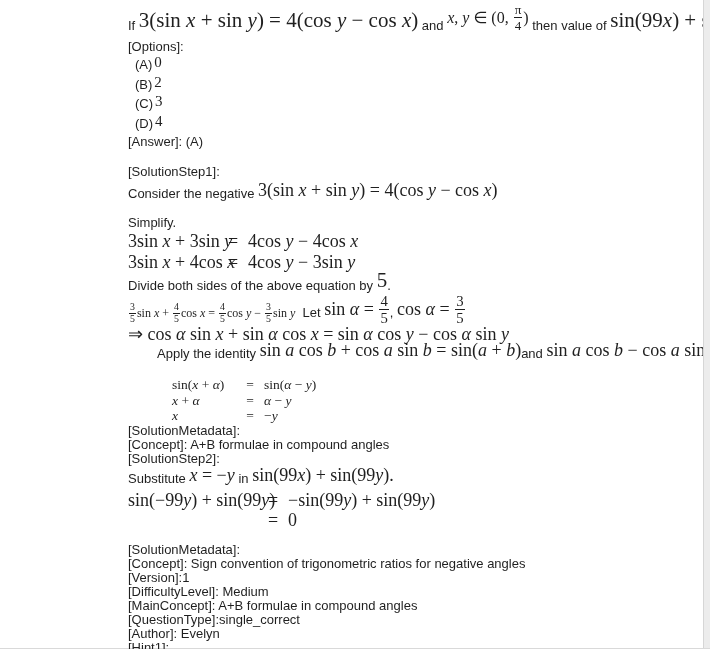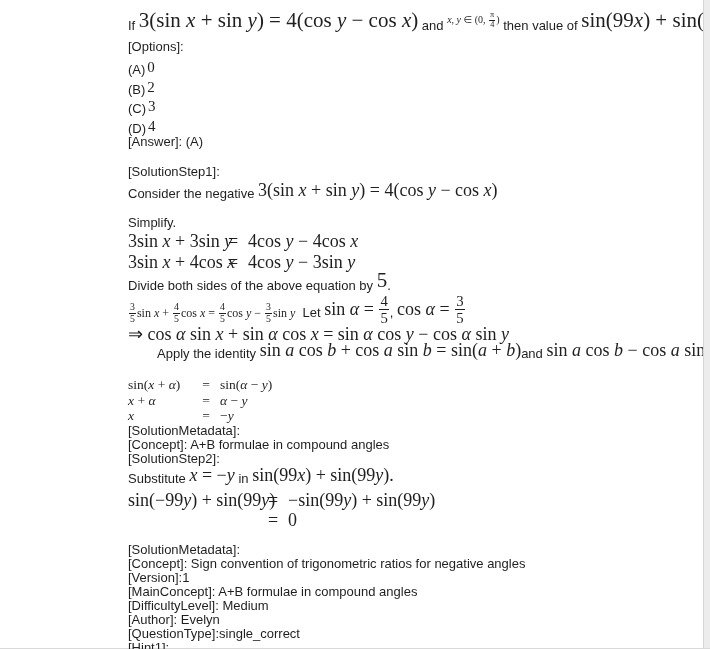--- a/index.html
+++ b/index.html
@@ -20,48 +20,48 @@
     font-size:13px; line-height:14px; cursor:text;
   }
 
   
   .math {
     font-family:"Liberation Serif", serif;
     font-size:18px; white-space:nowrap;
   }
   .math i { font-style:italic; }
   .math-lg { font-size:21px; position:relative; top:-3px; display:inline-block; }
-  .math-sm { font-size:10px; position:relative; top:-7px; display:inline-block; }
+  .math-sm { font-size:16px; position:relative; top:-7px; display:inline-block; }
   .math-mid { position:relative; top:-2px; display:inline-block; }
 
   .frac { display:inline-block; text-align:center; vertical-align:-0.5em; line-height:1; font-size:0.82em; margin:0 1px; }
   .frac .fnum { display:block; border-bottom:1px solid currentColor; padding:0 1px 0.5px; }
   .frac .fden { display:block; padding-top:0.5px; }
 
   
   .q-line { line-height:30px; height:30px; white-space:nowrap; }
   .t-line { line-height:17px; }
-  .opt-row { height:19.5px; line-height:28px; }
+  .opt-row { height:19.5px; line-height:18px;margin-left:7px; }
   .opt-key { font-size:13px; }
   .opt-val { font-family:"Liberation Serif", serif; font-size:15px; position:relative; top:-2px; margin-left:2px; }
 
   .sec-gap-sm { height:8px; }
   .sec-gap-md { height:13px; }
 
   .eqrow { white-space:nowrap; }
   .eqrow .eq-l { display:inline-block; }
   .eqrow .eq-s { display:inline-block; text-align:center; }
   .eqrow .eq-r { display:inline-block; }
 
   .b1 .eqrow { line-height:21px; height:21px; }
   .b1 .eq-l { width:90px; }
   .b1 .eq-s { width:30px; }
 
   .b2 .eqrow { line-height:15.5px; height:15.5px; font-size:13.5px; }
-  .b2 .eq-l { width:64px; }
+  .b2 .eq-l { width:64px;margin-left:44px; }
   .b2 .eq-s { width:28px; }
 
   .b3 .eqrow { line-height:20px; height:20px; }
   .b3 .eq-l { width:130px; }
   .b3 .eq-s { width:30px; }
 
   .frac-line { line-height:30px; height:30px; white-space:nowrap; }
   .implies-line { line-height:16px; }
   .apply-line { line-height:20px; white-space:nowrap;margin-left:29px; }
   .divide-line { line-height:20px; }
@@ -131,22 +131,22 @@
     <div class="b3">
       <div class="eqrow math"><span class="eq-l">sin(−99<i>y</i>) + sin(99<i>y</i>)</span><span class="eq-s">=</span><span class="eq-r">−sin(99<i>y</i>) + sin(99<i>y</i>)</span></div>
       <div class="eqrow math"><span class="eq-l"></span><span class="eq-s">=</span><span class="eq-r">0</span></div>
     </div>
 
     <div class="sec-gap-md"></div>
 
     <div class="meta-line">[SolutionMetadata]:</div>
     <div class="meta-line">[Concept]: Sign convention of trigonometric ratios for negative angles</div>
     <div class="meta-line">[Version]:1</div>
+    <div class="meta-line">[DifficultyLevel]: Medium</div>
     <div class="meta-line">[MainConcept]: A+B formulae in compound angles</div>
-    <div class="meta-line">[DifficultyLevel]: Medium</div>
+    <div class="meta-line">[QuestionType]:single_correct</div>
     <div class="meta-line">[Author]: Evelyn</div>
-    <div class="meta-line">[QuestionType]:single_correct</div>
     <div class="meta-line">[Hint1]:</div>
     <div class="meta-line"><span>Recall the compound angles formula.</span><span class="caret"></span></div>
 
   </div>
   <div class="scrollbar-track"></div>
 </div>
 
 </body></html>

